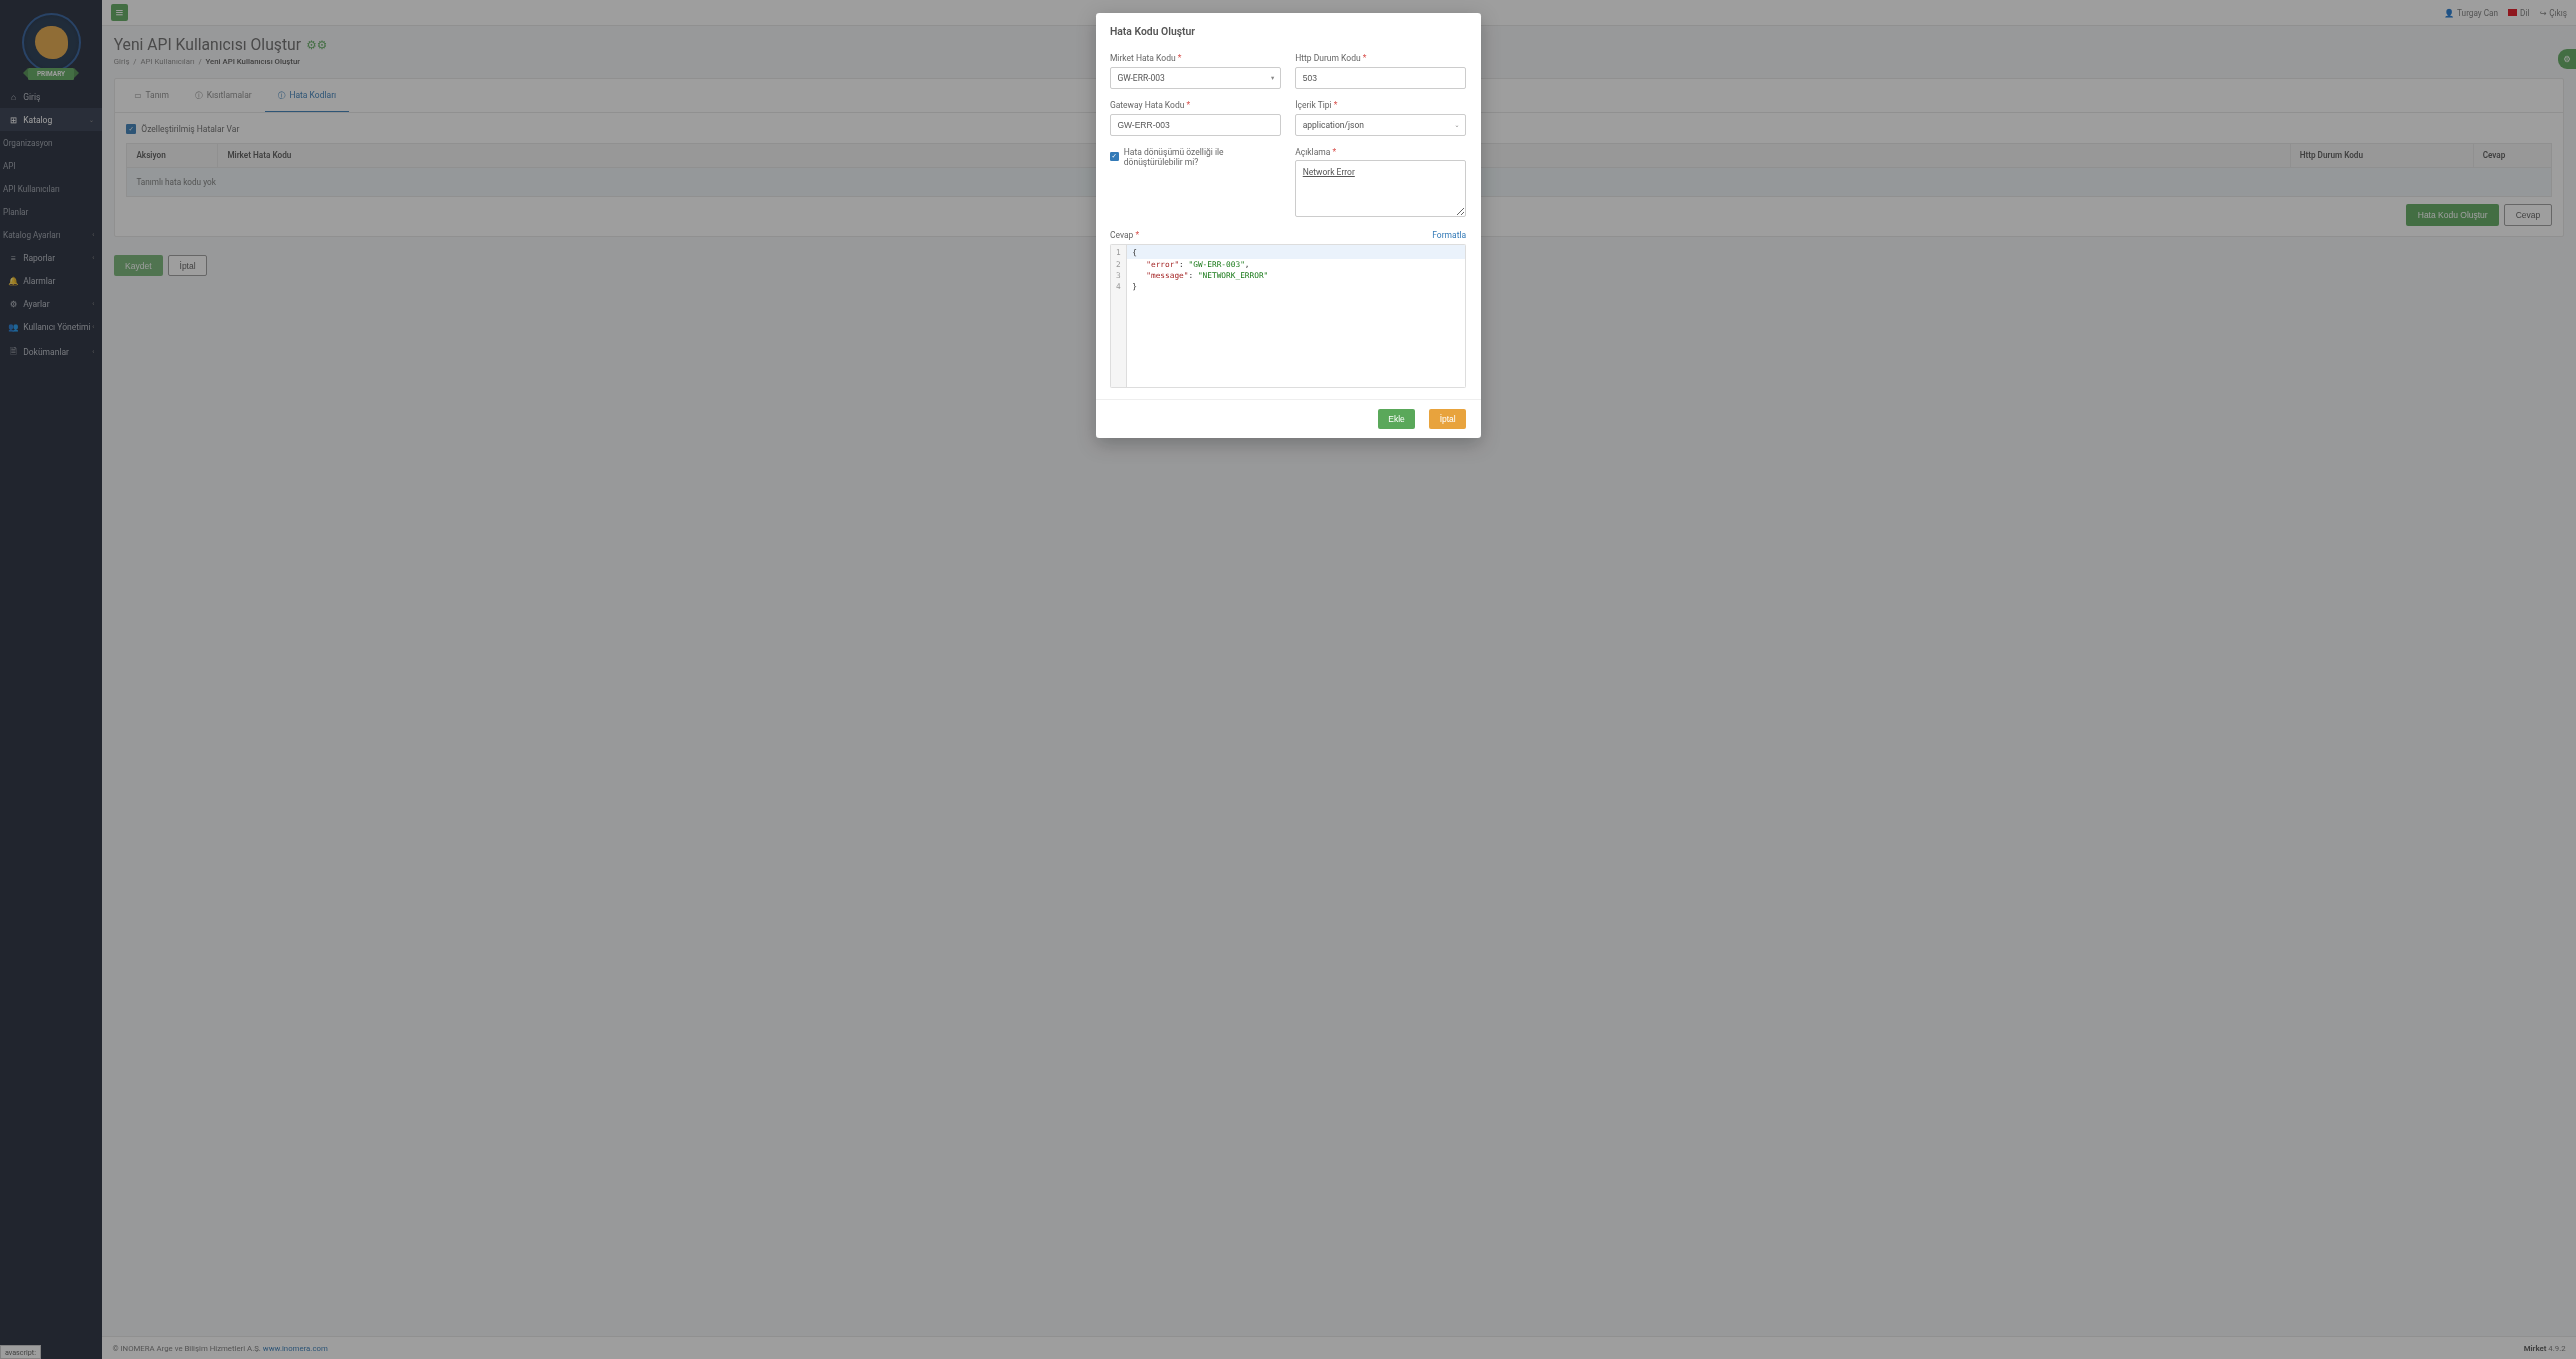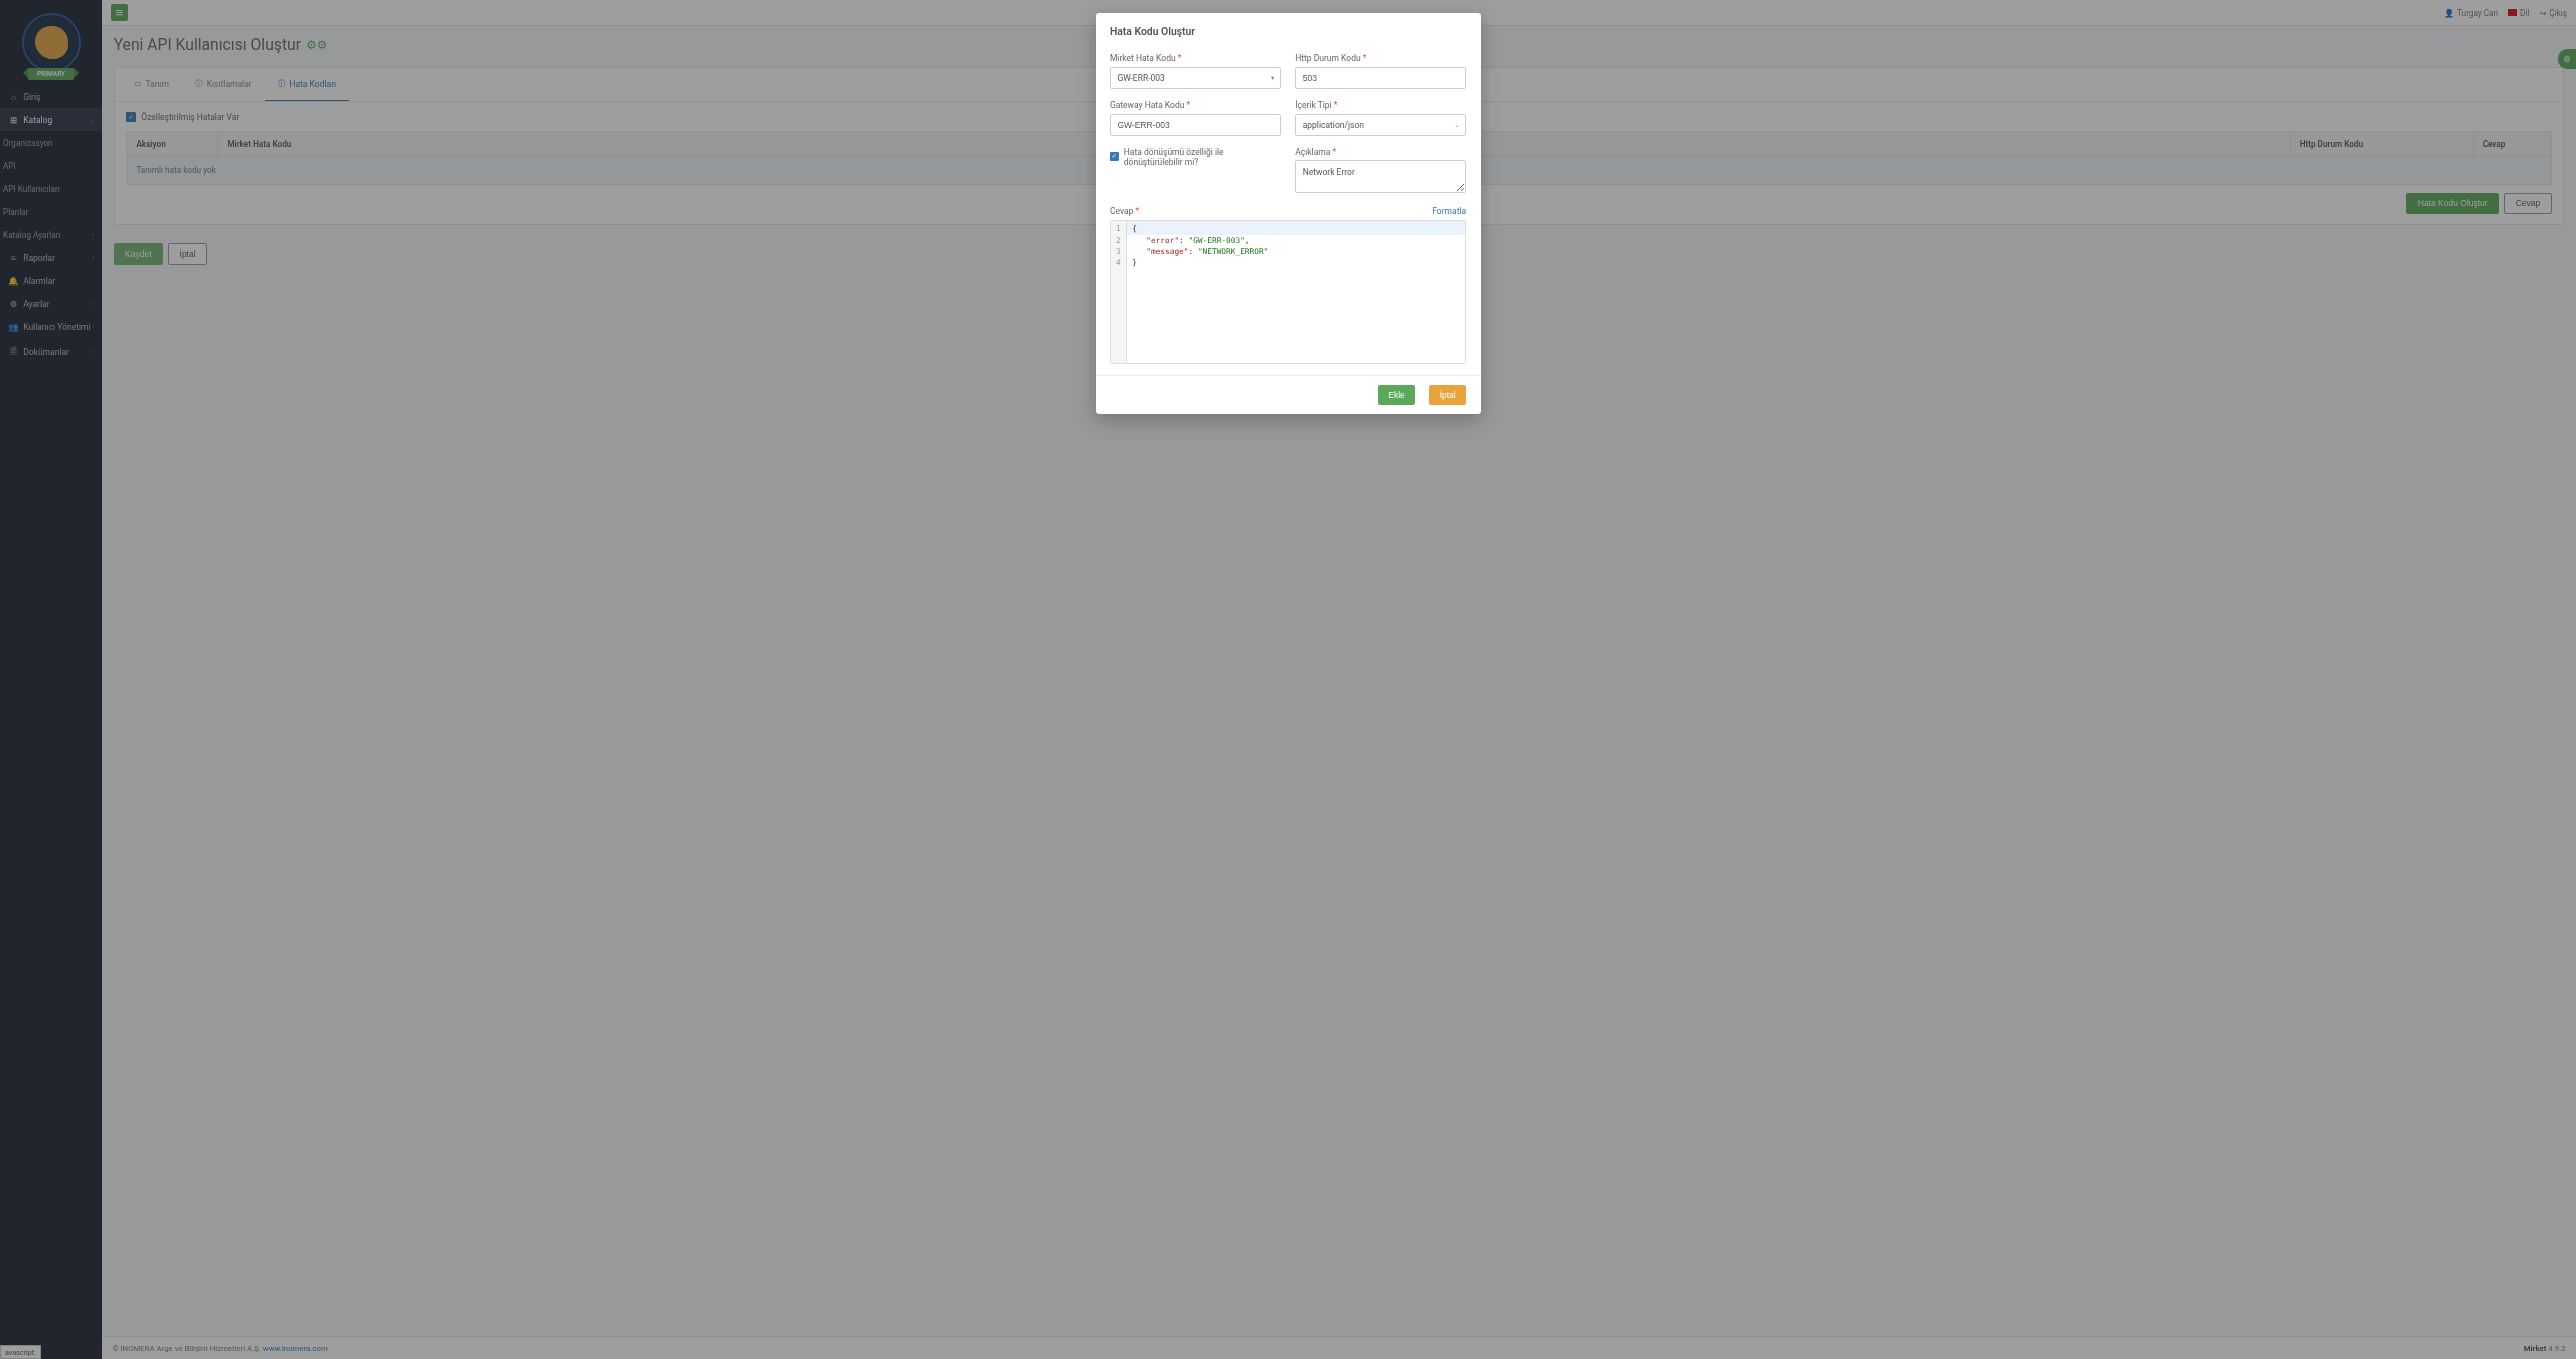--- a/index.html
+++ b/index.html
@@ -78,21 +78,21 @@
 .modal-foot { border-top:0.7px solid #eee; padding:9px 14.4px; display:flex; justify-content:flex-end; gap:14px; }
 
 .row2 { display:flex; gap:14.4px; }
 .col { flex:1; }
 .fld { margin-bottom:10.4px; }
 .lbl { font-size:8.5px; color:#666; margin-bottom:3.9px; display:block; }
 .req { color:#d9534f; }
 .inp, .sel, .ta { width:100%; padding:5.2px 6.5px; border:0.7px solid #ccc; border-radius:2px; font-size:8.5px; color:#555; background:#fff; }
 .sel-wrap { position:relative; }
 .sel-caret { position:absolute; right:6.5px; top:50%; transform:translateY(-50%); pointer-events:none; color:#888; font-size:6.5px; }
-.ta { height:33px; resize:vertical; font-family:inherit; }
+.ta { height:57px; resize:vertical; font-family:inherit;text-decoration:underline; }
 
 .code-head { display:flex; justify-content:space-between; align-items:center; margin-bottom:3.9px; }
 .link { color:#337ab7; font-size:8.5px; cursor:pointer; }
 .code-box { border:0.7px solid #ddd; border-radius:1.3px; display:flex; height:144px; font-family:Menlo,Consolas,monospace; font-size:7.8px; }
 .gutter { background:#f5f5f5; border-right:0.7px solid #ddd; padding:2.6px 5.2px; color:#999; text-align:right; user-select:none; }
 .gutter div { line-height:1.45; }
 .code { flex:1; padding:2.6px 5.2px; white-space:pre; color:#333; line-height:1.45; }
 .code .hl { background:#eaf2fb; display:block; margin:-2.6px -5.2px 0; padding:2.6px 5.2px 0; }
 .code .k { color:#a52727; }
 .code .s { color:#1a7a1a; }
@@ -181,20 +181,25 @@
             <span>Çıkış</span>
           </span>
       </div>
     </div>
 
     <div class="page-head">
       <h1 class="page-title">
           <span>Yeni API Kullanıcısı Oluştur</span>
           <span class="gears">⚙⚙</span>
         </h1>
+      <div class="breadcrumb">
+        <a>Giriş</a> &nbsp;/&nbsp;
+        <a>API Kullanıcıları</a> &nbsp;/&nbsp;
+        <span class="active">Yeni API Kullanıcısı Oluştur</span>
+      </div>
     </div>
 
     <div class="floating-gear">⚙</div>
 
     <div class="panel">
       <div class="tabs">
         <div class="tab">
             <span class="tab-icon">▭</span>
             <span>Tanım</span>
           </div>

